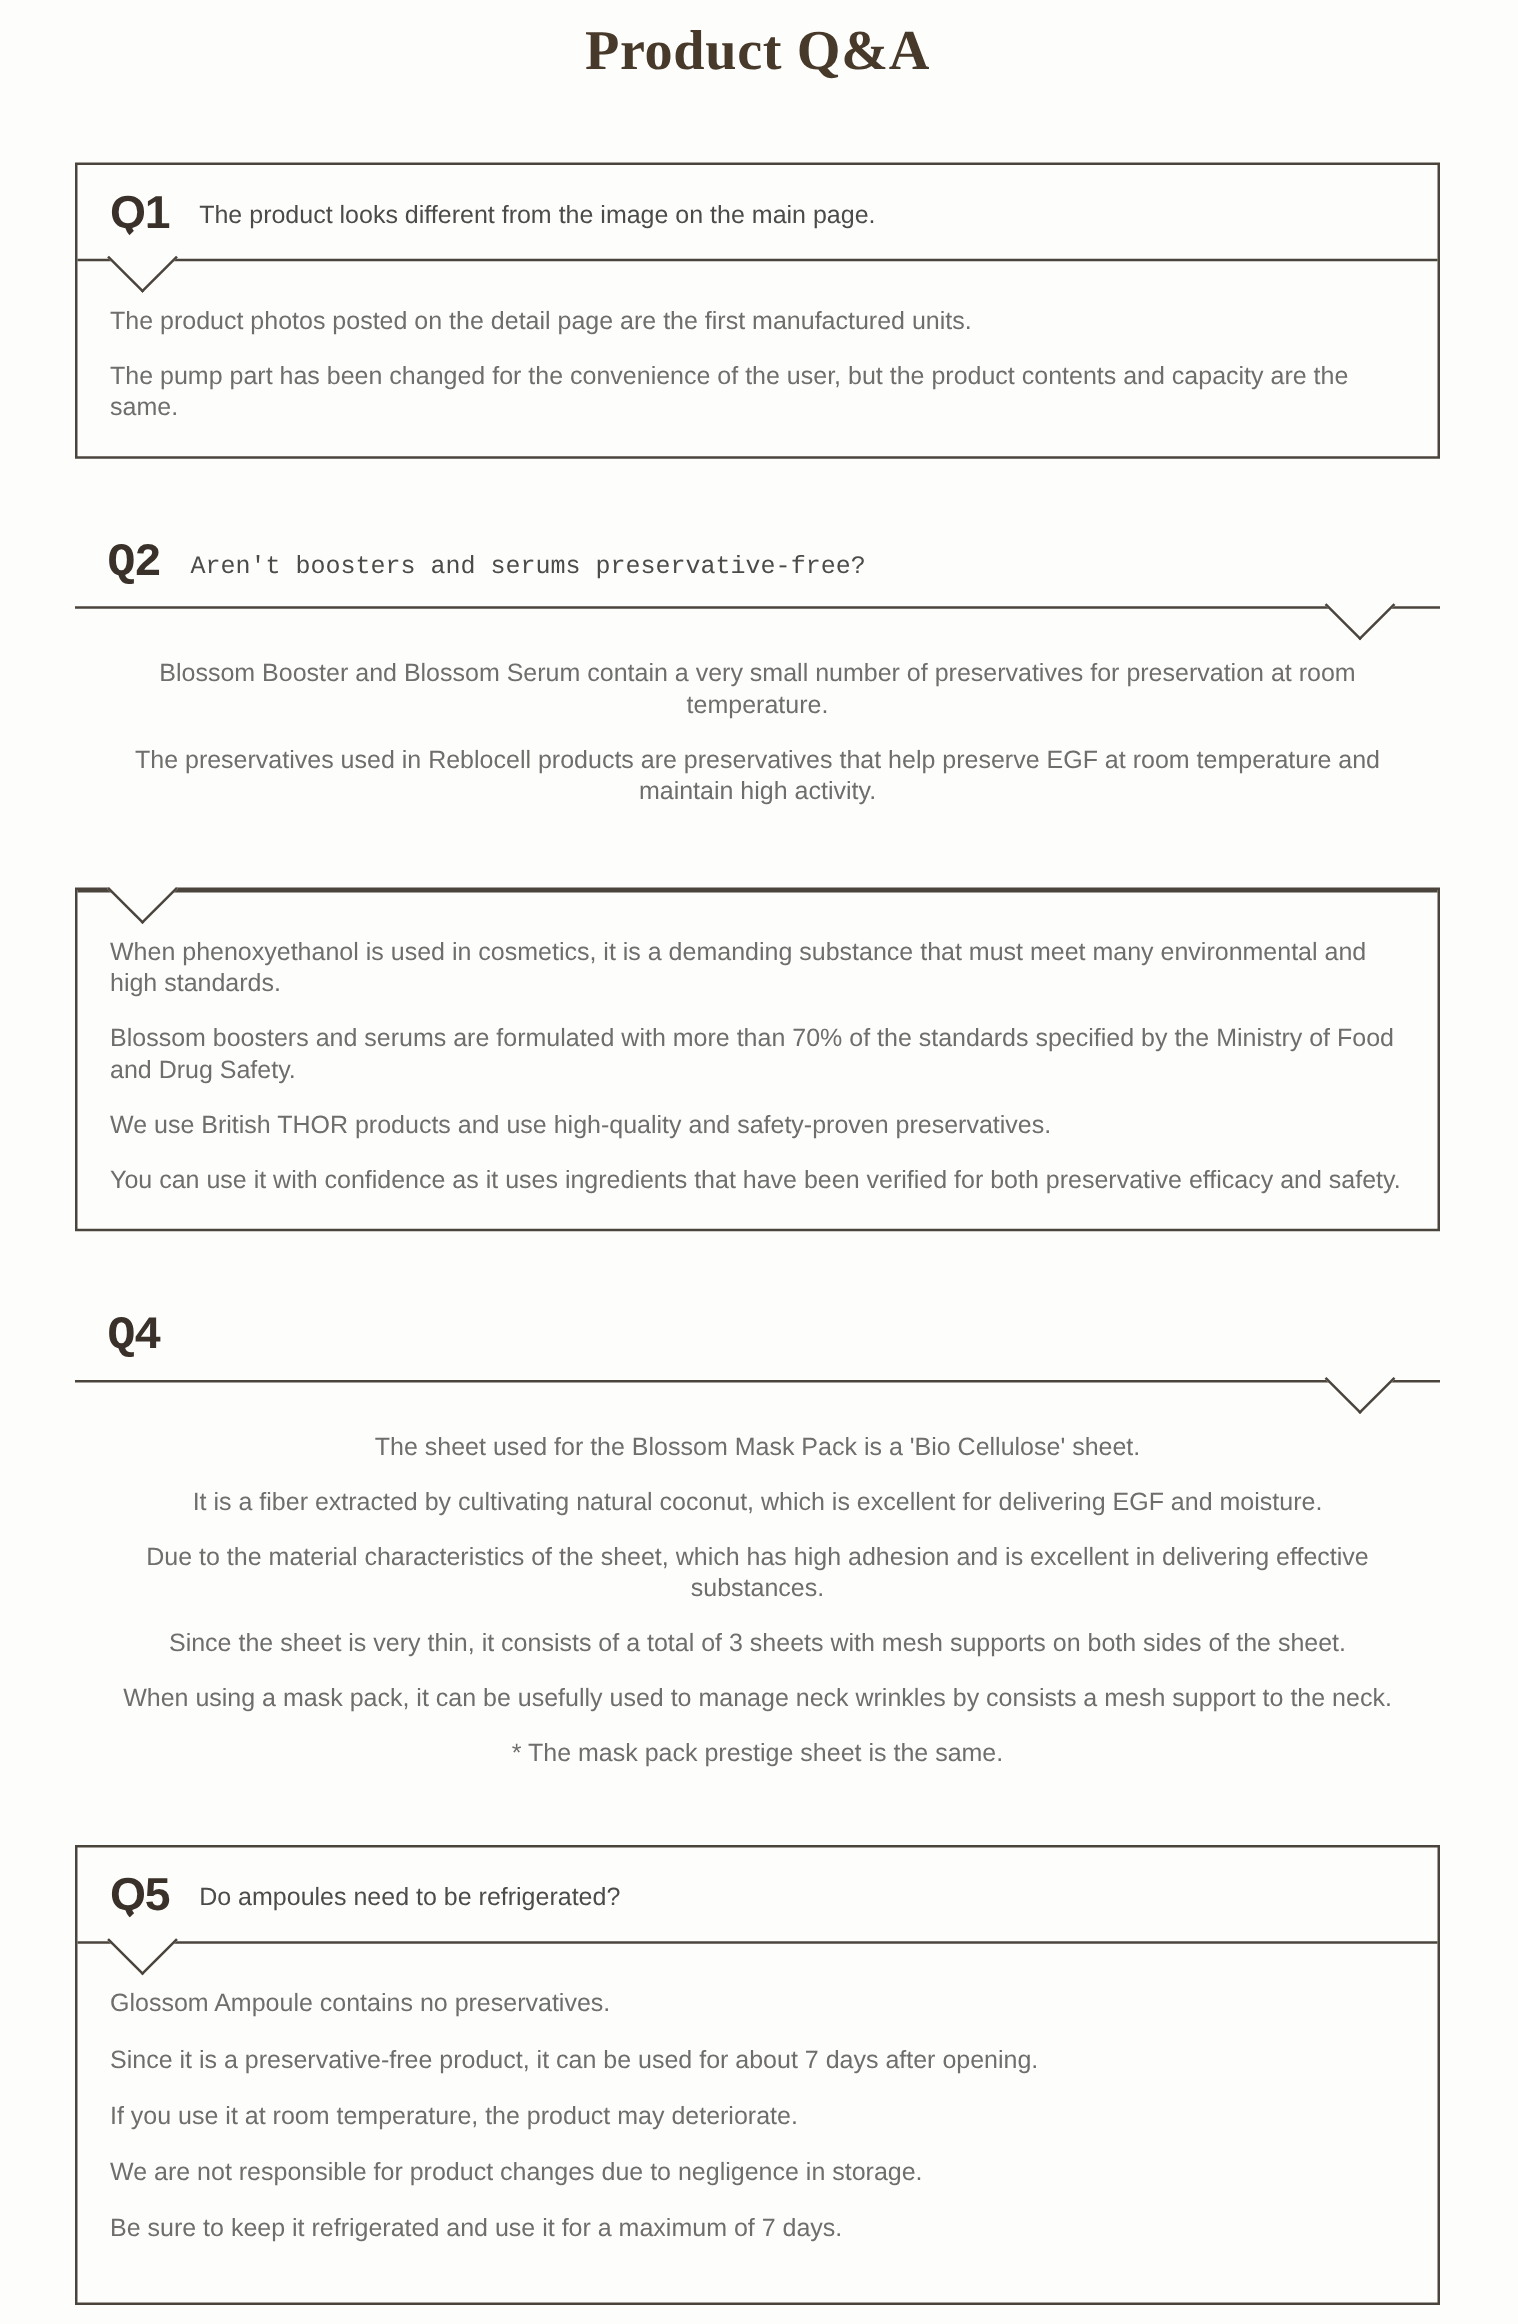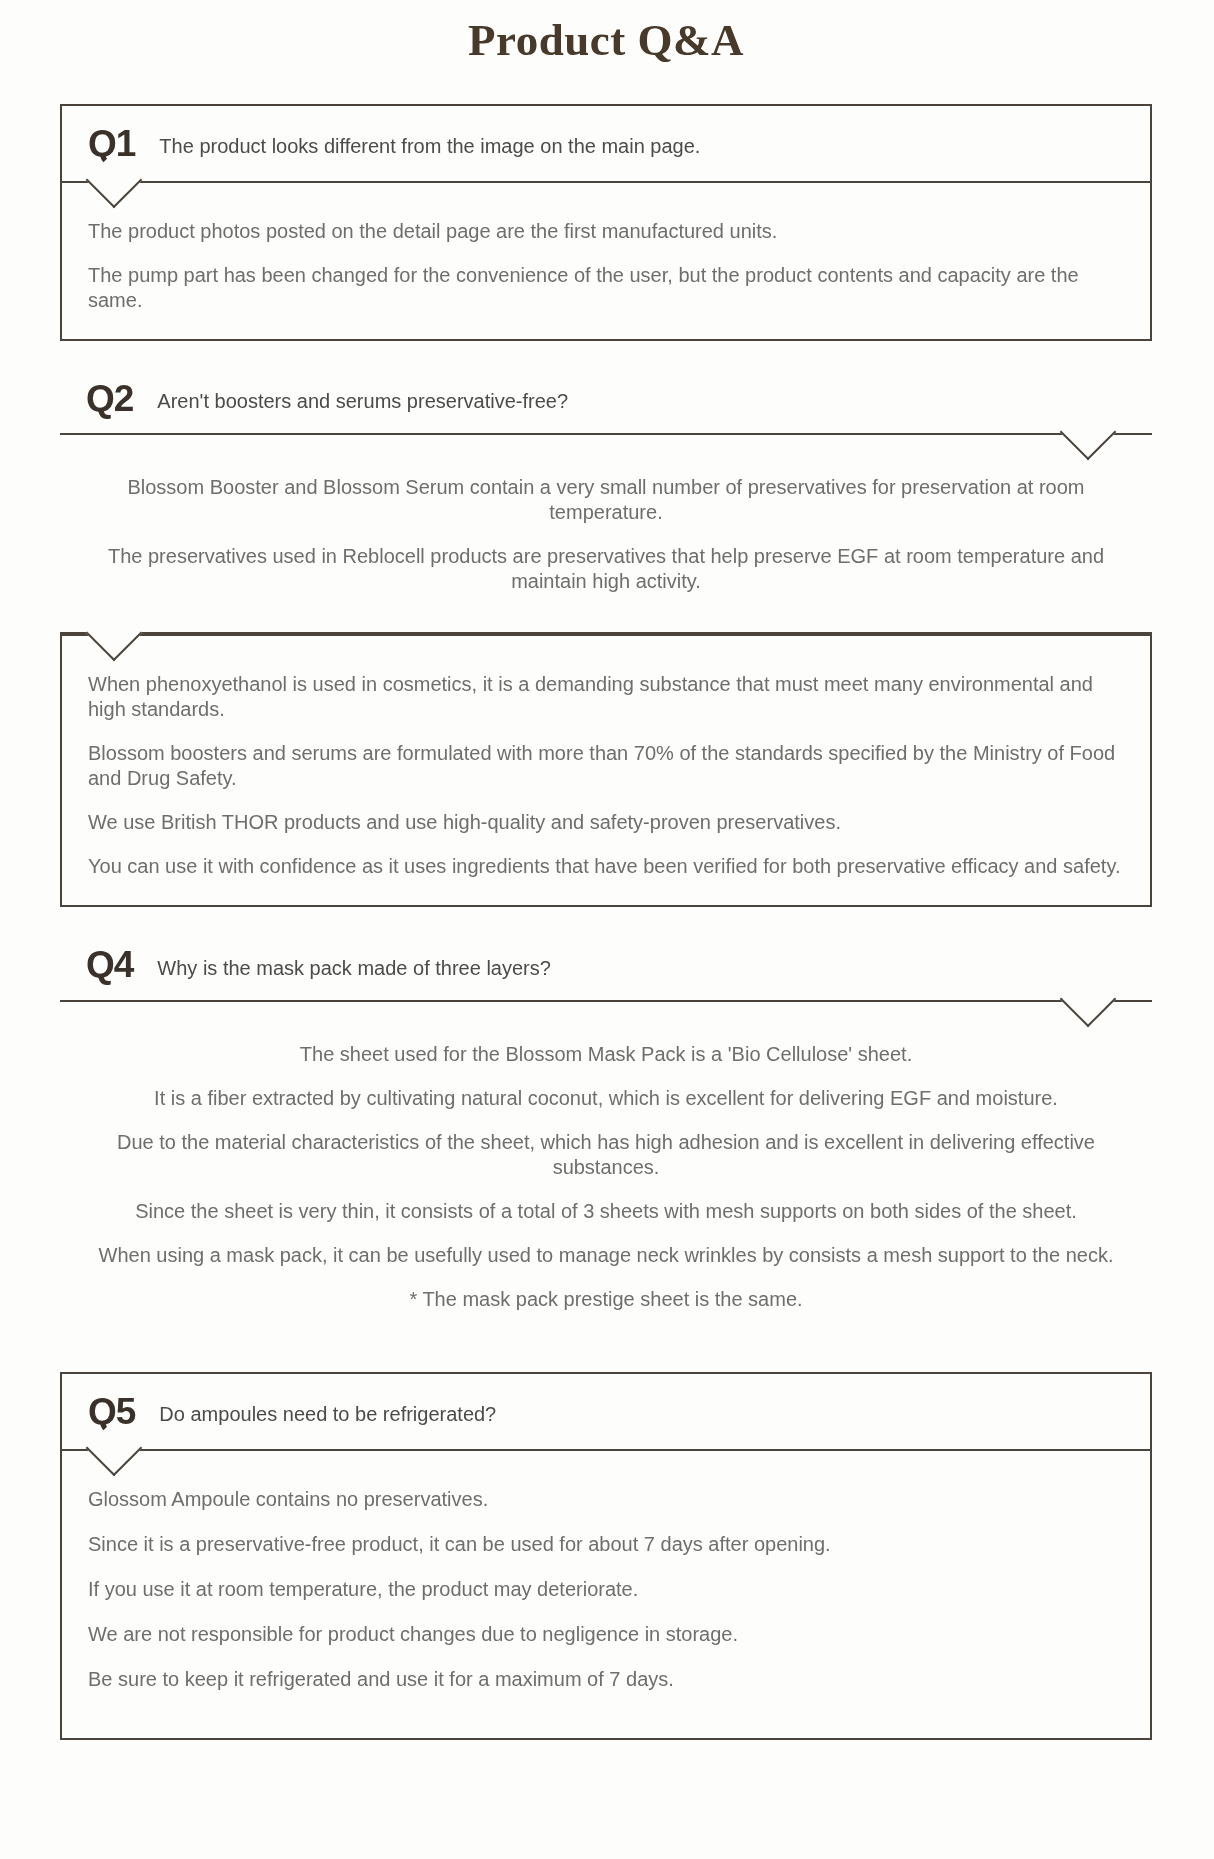--- a/index.html
+++ b/index.html
@@ -22,31 +22,31 @@
   .page { padding: 2px 62px 0 60px; }
   .title {
     margin: 12px;
     font-family: "Liberation Serif", serif;
     font-weight: 700;
     font-size: 45px;
     letter-spacing: 0.5px;
     text-align: center;
     color: var(--title);
   }
-  .qa-section { position: relative; margin-top: 38px; }
+  .qa-section { position: relative; margin-top: 64px; }
   .qa-section.boxed { border: 2px solid var(--border); }
   .qa-section.sec-4 { margin-top: 60px; }
 
   .q-header {
     display: flex;
     align-items: center;
     gap: 24px;
     padding: 18px 26px 16px 26px;
   }
-  .plain .q-header { padding: 0 26px 14px 26px; }
+  .plain .q-header { padding: 0 26px 14px 26px; font-family: Liberation Mono, monospace; }
   .q-label {
     font-size: 37px;
     font-weight: 700;
     letter-spacing: -1px;
     color: var(--label);
     line-height: 1.1;
   }
   .q-text {
     font-size: 20px;
     color: var(--question);
@@ -120,21 +120,20 @@
           <p>When phenoxyethanol is used in cosmetics, it is a demanding substance that must meet many environmental and high standards.</p>
           <p>Blossom boosters and serums are formulated with more than 70% of the standards specified by the Ministry of Food and Drug Safety.</p>
           <p>We use British THOR products and use high-quality and safety-proven preservatives.</p>
           <p>You can use it with confidence as it uses ingredients that have been verified for both preservative efficacy and safety.</p>
         </div>
   </section>
 
   <section class="qa-section sec-3 plain notch-right">
     <div class="q-header">
       <span class="q-label">Q4</span>
-      <span class="q-text">Why is the mask pack made of three layers?</span>
     </div>
     <div class="divider">
       <span class="notch"></span>
     </div>
     <div class="answers">
           <p>The sheet used for the Blossom Mask Pack is a 'Bio Cellulose' sheet.</p>
           <p>It is a fiber extracted by cultivating natural coconut, which is excellent for delivering EGF and moisture.</p>
           <p>Due to the material characteristics of the sheet, which has high adhesion and is excellent in delivering effective substances.</p>
           <p>Since the sheet is very thin, it consists of a total of 3 sheets with mesh supports on both sides of the sheet.</p>
           <p>When using a mask pack, it can be usefully used to manage neck wrinkles by consists a mesh support to the neck.</p>

